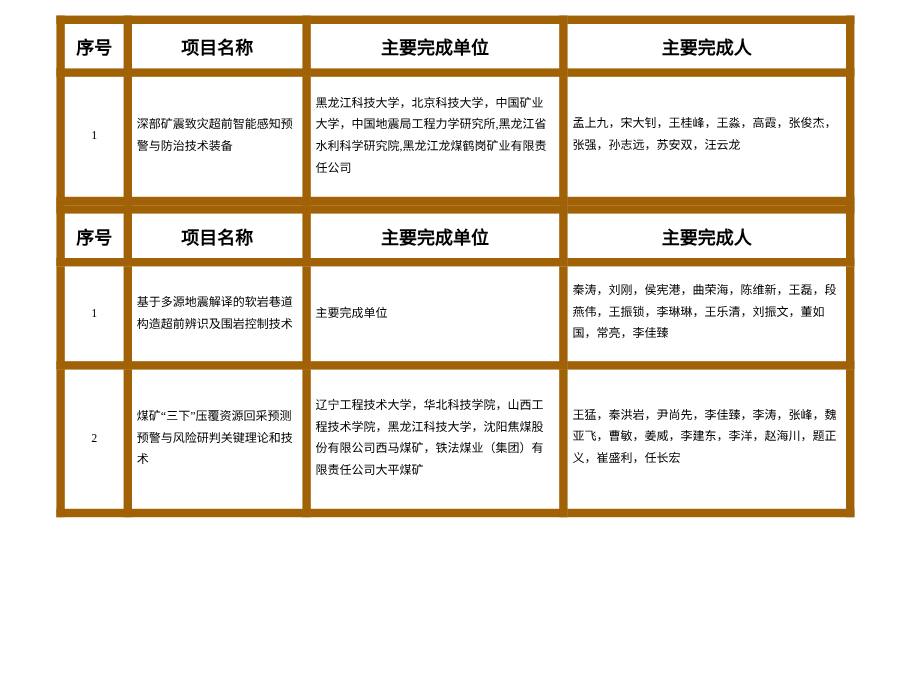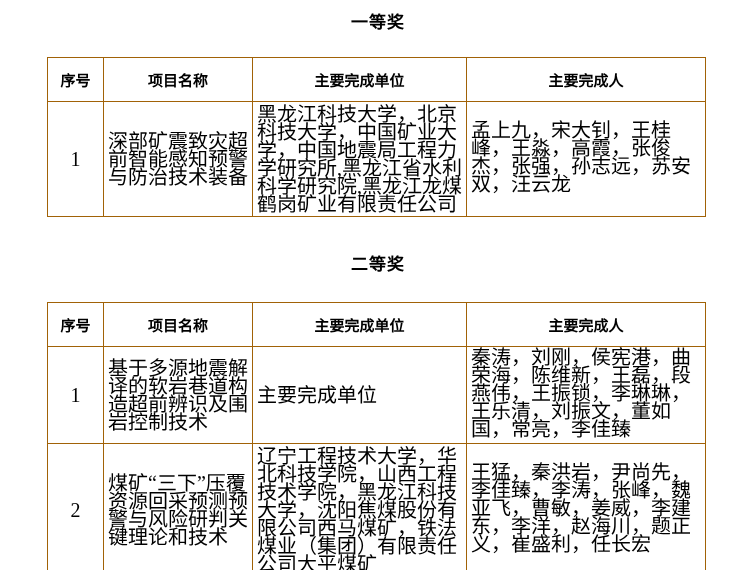--- a/index.html
+++ b/index.html
@@ -32,32 +32,32 @@
   #title-second { margin-top: 38px; margin-bottom: 28px; }
 
   table.awards {
     margin-left: 47px;
     width: 658px;
     border-collapse: collapse;
     table-layout: fixed;
   }
   table.awards th,
   table.awards td {
-    border: 1px solid #a16207;
+    border: 7px solid #a16207;
     vertical-align: middle;
     box-sizing: border-box;
   }
   table.awards th {
     font-size: 15px;
     font-weight: bold;
     text-align: center;
     padding: 2px;
   }
   table.awards td {
-    font-size: 20px;
+    font-size: 10px;
     line-height: 18px;
     padding: 3px 4px;
   }
   .col-no    { width: 56px;  }
   .col-proj  { width: 149px; }
   .col-units { width: 214px; }
   .col-ppl   { width: 239px; }
 
   tr.h-head   { height: 44px; }
   tr.h-t1-r1  { height: 107px; }
@@ -68,21 +68,20 @@
   td.c-proj { padding: 3px 8px 3px 13px; }
   td.c-units{ padding: 3px 4px 3px 5px; }
   td.c-ppl  { padding: 3px 6px 3px 7px; font-family: Liberation Mono, monospace; }
 </style>
 </head>
 <body>
 
 <div class="page">
 
   <section>
-    <h2 class="doc-title" id="title-first">一等奖</h2>
 
     <table class="awards">
       <colgroup>
         <col class="col-no">
           <col class="col-proj">
           <col class="col-units">
           <col class="col-ppl">
       </colgroup>
       <thead>
         <tr class="h-head">
@@ -97,21 +96,20 @@
           <td class="c-no">1</td>
           <td class="c-proj">深部矿震致灾超前智能感知预警与防治技术装备</td>
           <td class="c-units">黑龙江科技大学，北京科技大学，中国矿业大学，中国地震局工程力学研究所,黑龙江省水利科学研究院,黑龙江龙煤鹤岗矿业有限责任公司</td>
           <td class="c-ppl">孟上九，宋大钊，王桂峰，王淼，高霞，张俊杰，张强，孙志远，苏安双，汪云龙</td>
         </tr>
       </tbody>
     </table>
   </section>
 
   <section>
-    <h2 class="doc-title" id="title-second">二等奖</h2>
 
     <table class="awards">
       <colgroup>
         <col class="col-no">
           <col class="col-proj">
           <col class="col-units">
           <col class="col-ppl">
       </colgroup>
       <thead>
         <tr class="h-head">

